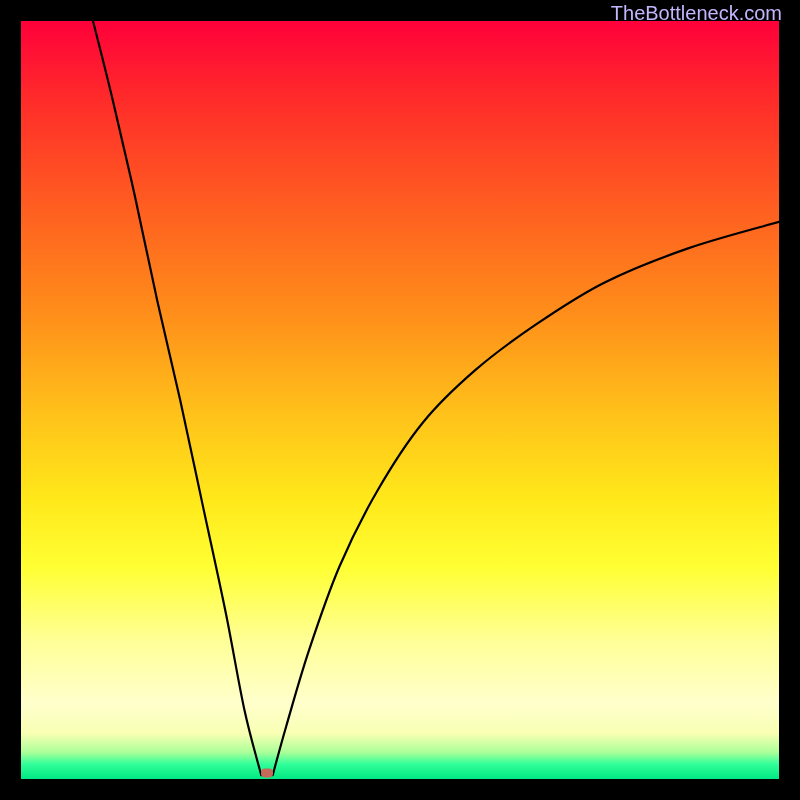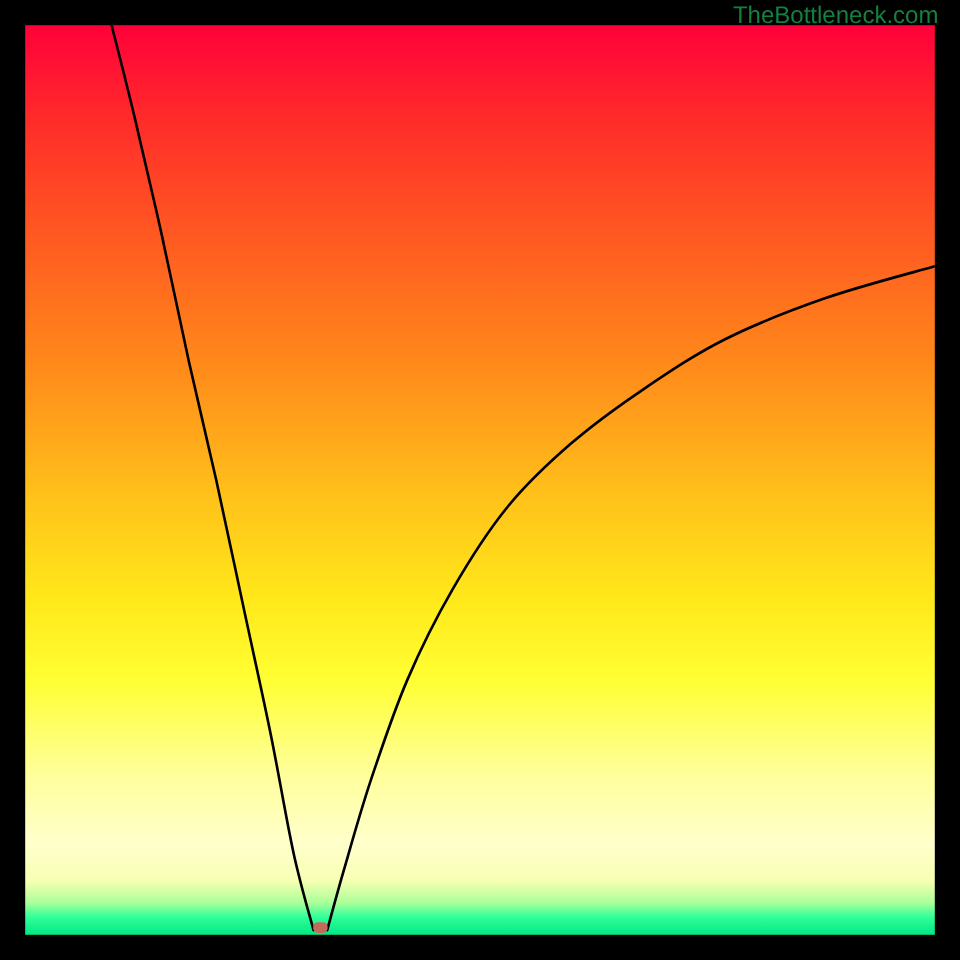--- a/index.html
+++ b/index.html
@@ -8,21 +8,21 @@
     width: 800px;
     height: 800px;
     background: #000;
     position: relative;
     font-family: Arial, sans-serif;
   }
   .watermark {
     position: absolute;
     top: 2px;
     right: 18px;
-    color: #15803d;
+    color: #c4b5fd;
     font-size: 20px;
     z-index: 10;
   }
   .plot-area {
     position: absolute;
     left: 21px;
     top: 21px;
     width: 758px;
     height: 758px;
     background: linear-gradient(to bottom,

